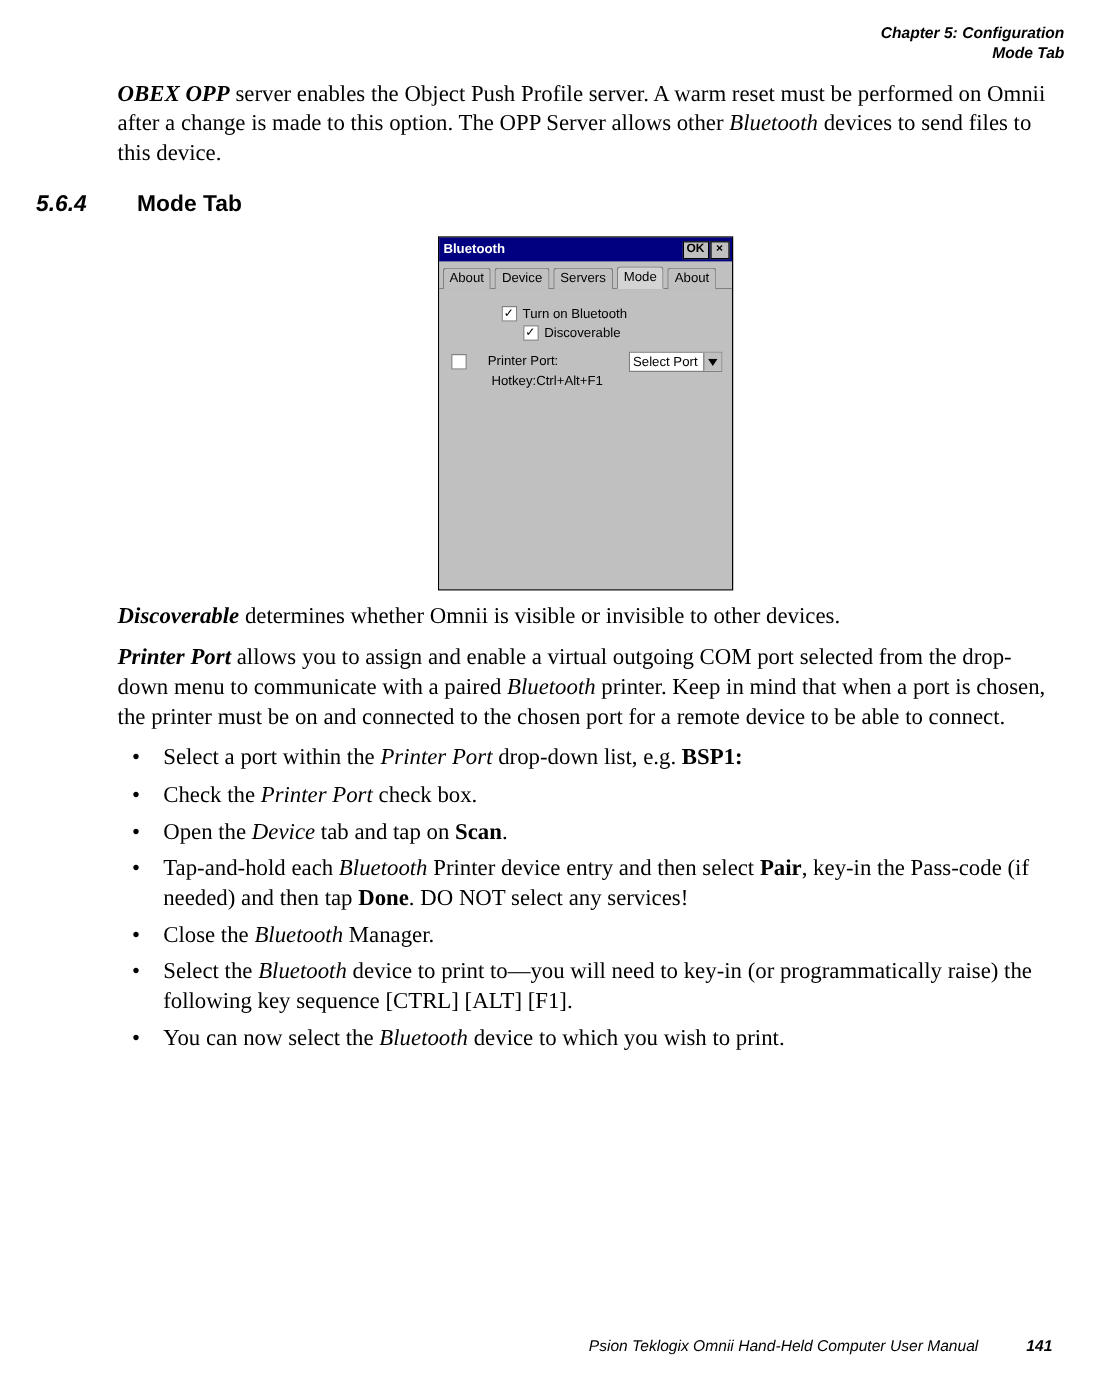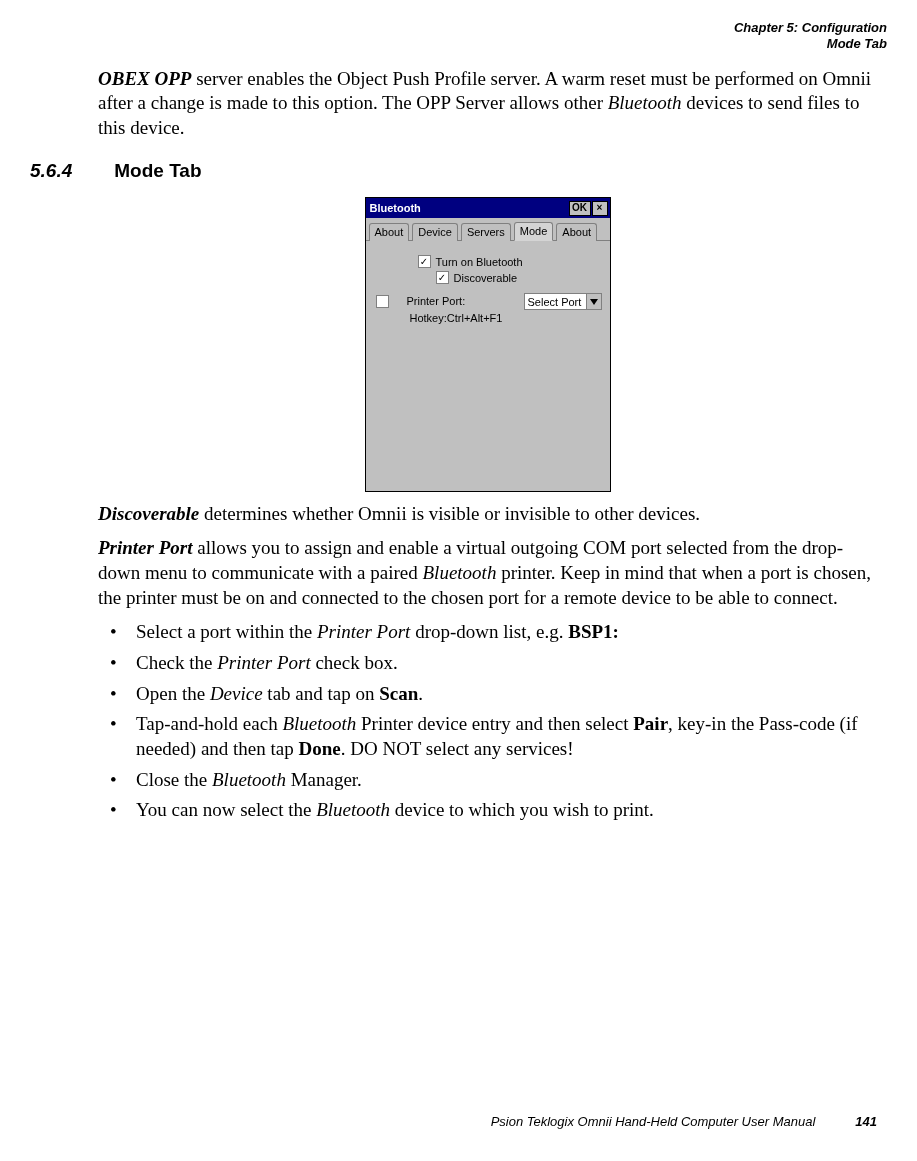--- a/index.html
+++ b/index.html
@@ -285,20 +285,23 @@
     <li>
       <span>Open the </span><span class="it">Device</span><span> tab and tap on </span><span class="bd">Scan</span><span>.</span>
     </li>
     <li>
       <span>Tap-and-hold each </span><span class="it">Bluetooth</span><span> Printer device entry and then select </span><span class="bd">Pair</span><span>, key-in the Pass-code (if needed) and then tap </span><span class="bd">Done</span><span>. DO NOT select any services!</span>
     </li>
     <li>
       <span>Close the </span><span class="it">Bluetooth</span><span> Manager.</span>
     </li>
     <li>
+      <span>Select the </span><span class="it">Bluetooth</span><span> device to print to—you will need to key-in (or programmatically raise) the following key sequence [CTRL] [ALT] [F1].</span>
+    </li>
+    <li>
       <span>You can now select the </span><span class="it">Bluetooth</span><span> device to which you wish to print.</span>
     </li>
   </ul>
 
 </div>
 
 <div class="footer">
   <span>Psion Teklogix Omnii Hand-Held Computer User Manual</span>
   <span class="pagenum">141</span>
 </div>

